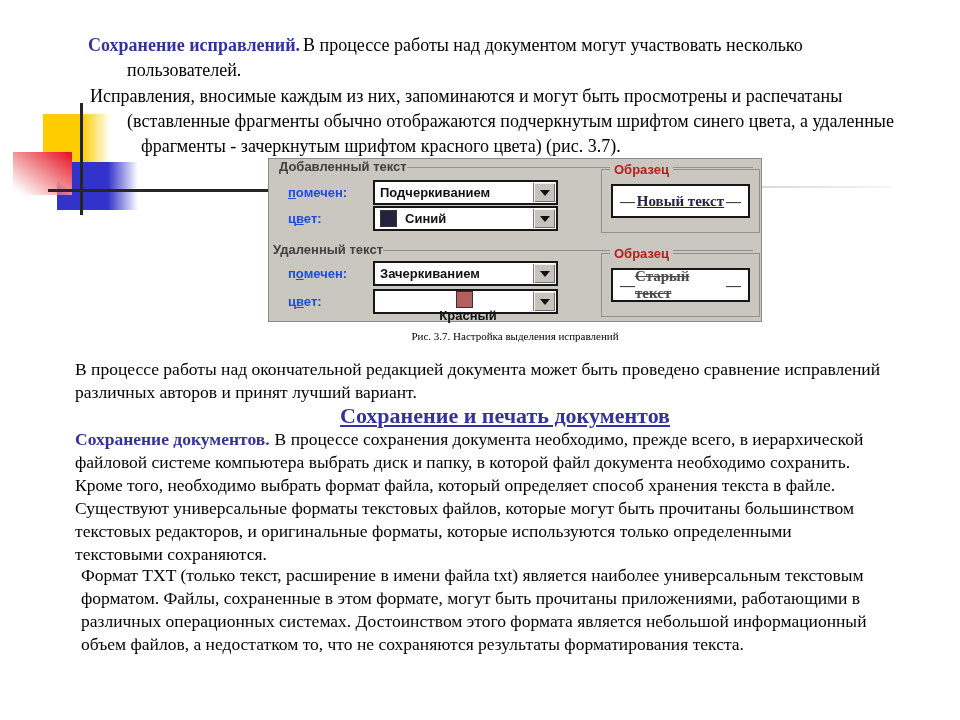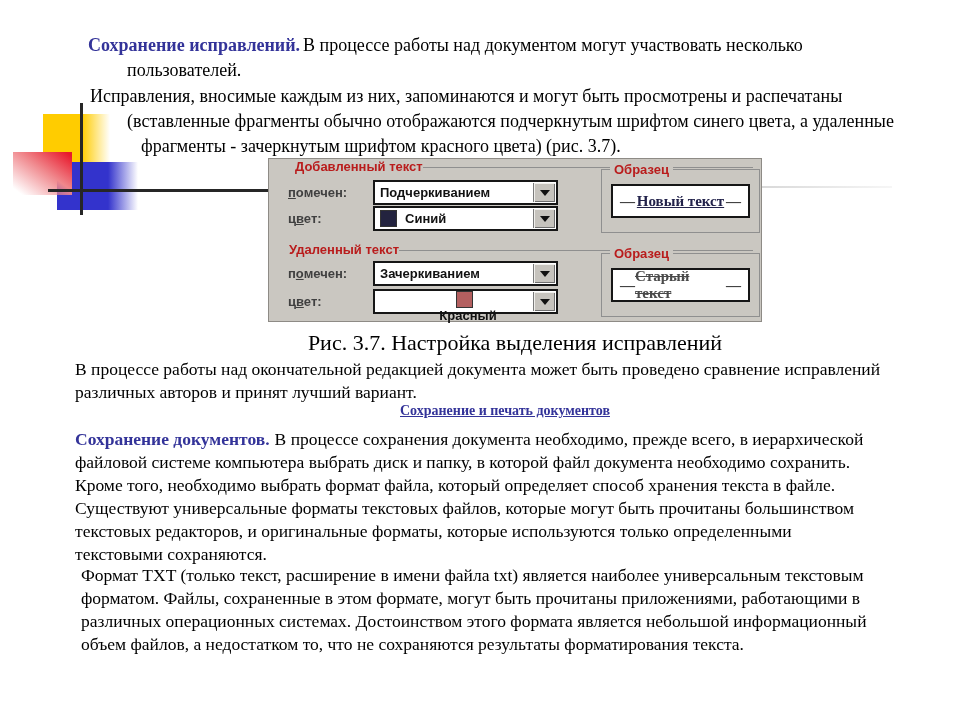--- a/index.html
+++ b/index.html
@@ -5,31 +5,31 @@
   html,body{margin:0;padding:0;background:#fff;}
   .slide{position:relative;width:960px;height:720px;background:#ffffff;overflow:hidden;
          font-family:"Liberation Serif","DejaVu Serif",serif;color:#000;}
   
   .decor{position:absolute;}
   
   .tl{position:absolute;white-space:nowrap;font-size:18px;line-height:25px;}
   .lead{font-weight:bold;color:#333399;}
   .blk{position:absolute;font-size:17.5px;}
   .blk .ln{white-space:nowrap;line-height:23px;height:23px;}
-  .caption{position:absolute;text-align:center;font-size:22px;white-space:nowrap;}
-  .heading{position:absolute;text-align:center;font-size:14px;font-weight:bold;color:#333399;
+  .caption{position:absolute;text-align:center;font-size:11px;white-space:nowrap;}
+  .heading{position:absolute;text-align:center;font-size:22px;font-weight:bold;color:#333399;
            text-decoration:underline;white-space:nowrap;}
   
   .dlg{position:absolute;left:268px;top:158px;width:494px;height:164px;background:#cac7c1;
        border:1px solid #8e8b86;box-sizing:border-box;
        font-family:"Liberation Sans","DejaVu Sans",sans-serif;}
   .grp-title{position:absolute;display:flex;align-items:center;
-             font-size:13px;font-weight:bold;color:#b91c1c;margin-left:16px;}
+             font-size:13px;font-weight:bold;color:#404040;}
   .grp-title .gline{height:1px;background:#8f8f8f;flex:1;margin-top:1px;}
-  .fld{position:absolute;font-size:13px;font-weight:bold;color:#404040;}
+  .fld{position:absolute;font-size:13px;font-weight:bold;color:#1d4ed8;}
   .fld .u{text-decoration:underline;}
   .combo{position:absolute;width:185px;height:25px;background:#fff;border:2px solid #161616;
          box-sizing:border-box;display:flex;align-items:center;padding-left:5px;
          font-size:13px;font-weight:bold;color:#111;}
   .combo .ddbtn{position:absolute;top:1px;right:1px;bottom:1px;width:21px;background:#c6c3bd;
          border-left:1px solid #7a7a7a;box-shadow:inset 1px 1px 0 #f0efec,inset -1px -1px 0 #6e6e6e;
          display:flex;align-items:center;justify-content:center;}
   .tri{width:0;height:0;border-left:5px solid transparent;border-right:5px solid transparent;
        border-top:6px solid #111;}
   .swatch{width:15px;height:15px;border:1px solid #333;margin-right:8px;flex:0 0 auto;}

